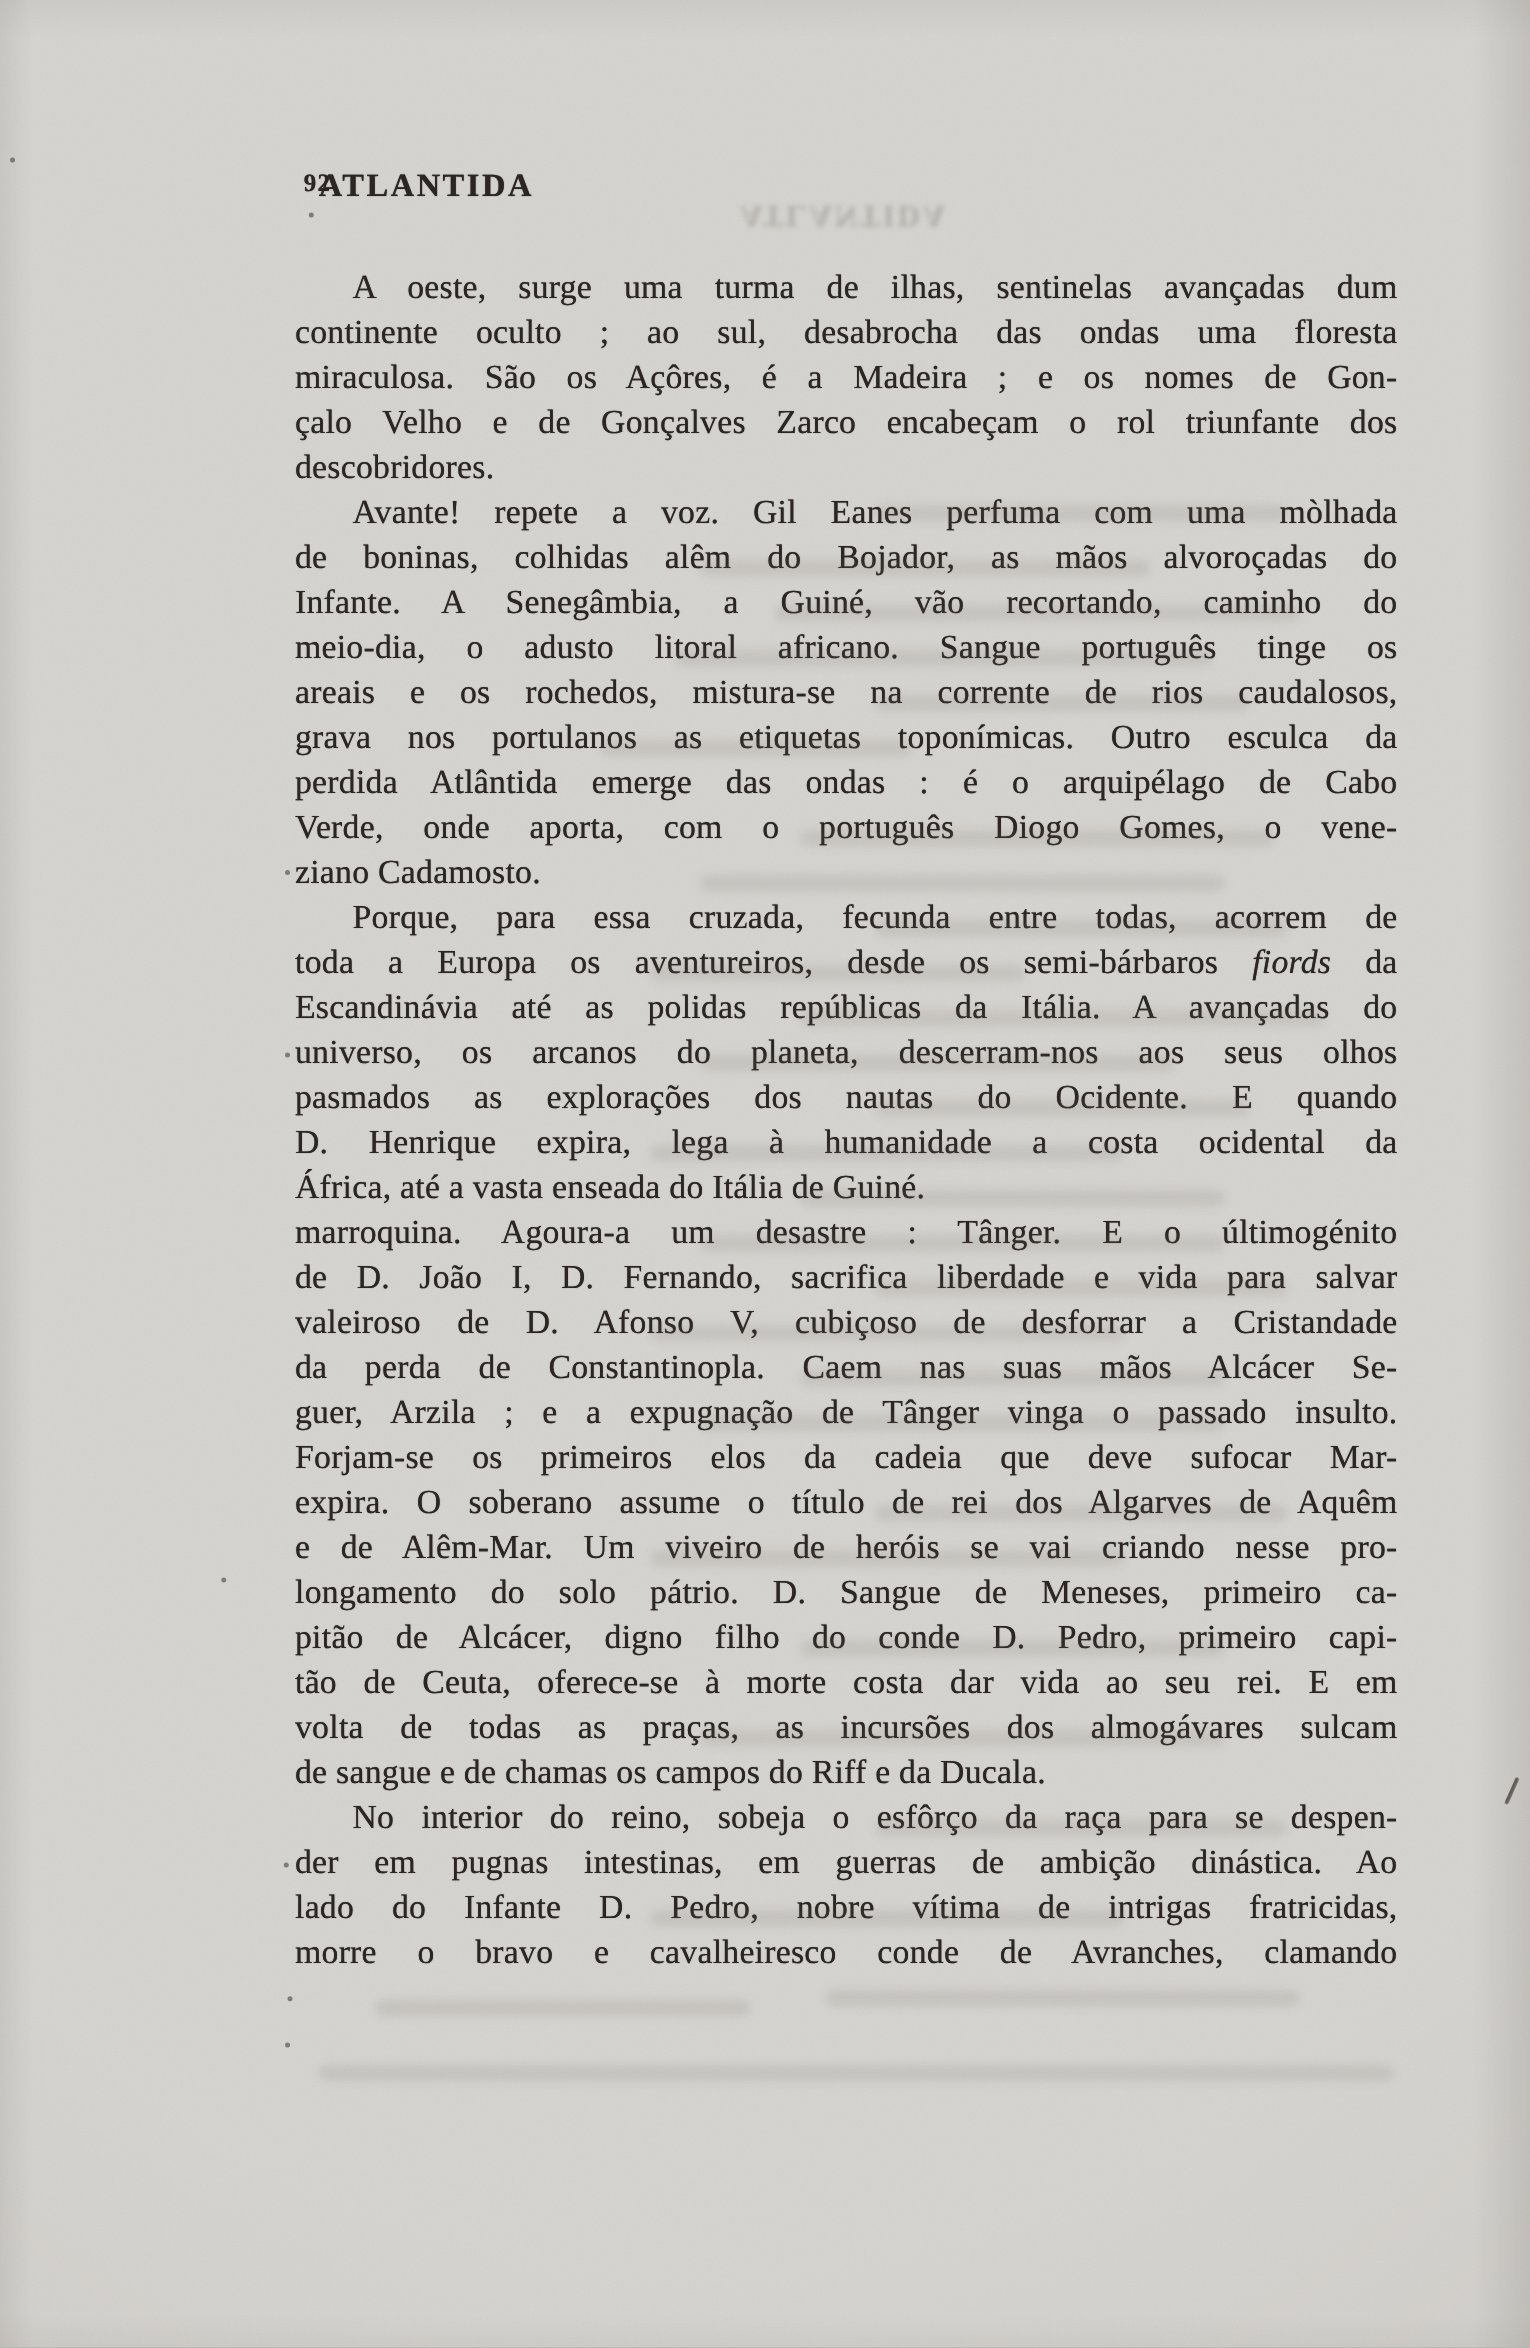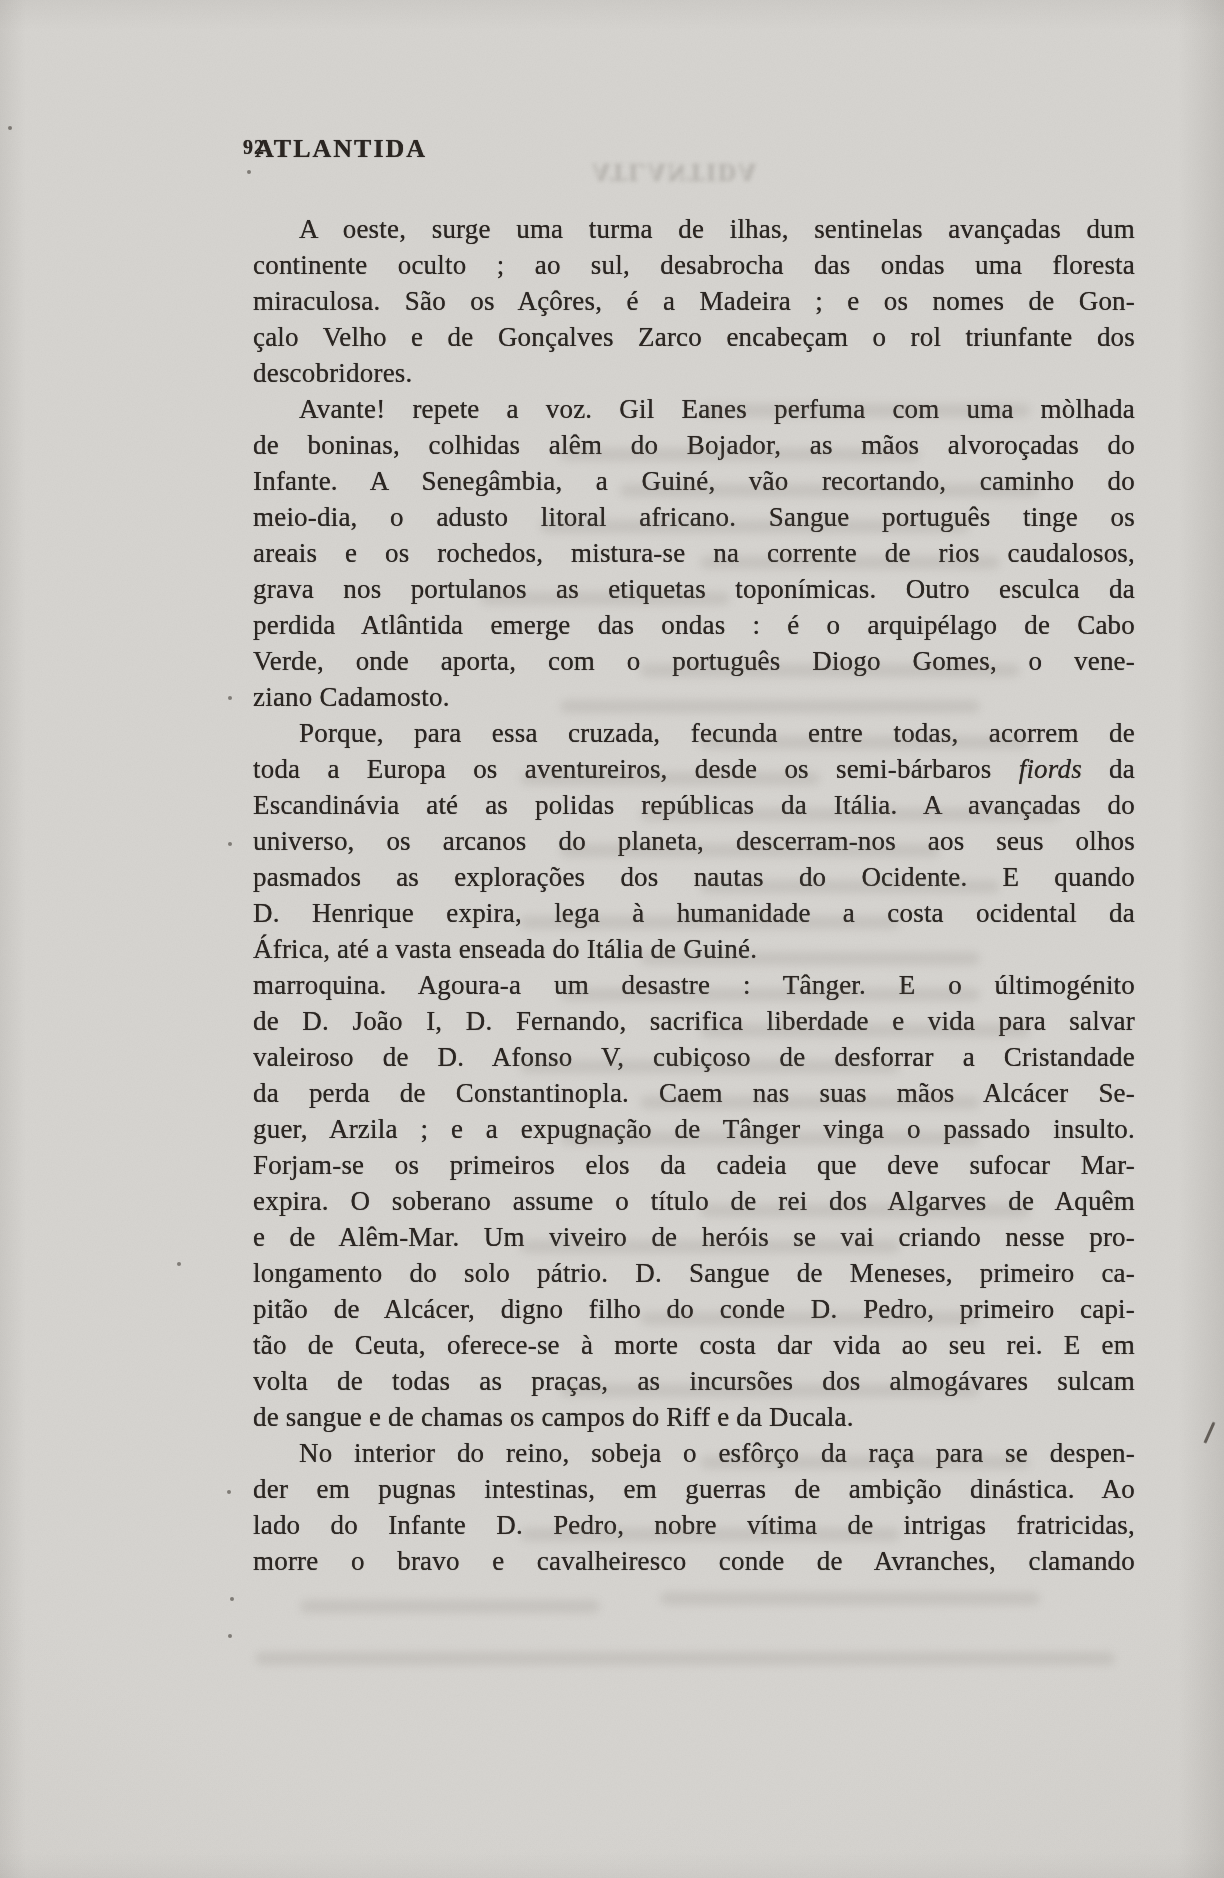--- a/index.html
+++ b/index.html
@@ -21,21 +21,21 @@
   .title{
     position:absolute;left:241px;top:134px;width:882px;padding-left:14px;
     text-align:left;font-size:26px;font-weight:bold;letter-spacing:2px;
     text-shadow:0 0 .8px rgba(43,38,34,.9);
   }
   .title-ghost{
     position:absolute;left:220px;top:158px;width:882px;padding-left:14px;
     text-align:center;font-size:25px;font-weight:bold;letter-spacing:2px;
     color:#6f6a62;transform:scaleY(-1);filter:blur(2.2px);opacity:.33;
   }
-  .textblock{position:absolute;left:253px;top:211px;width:882px;font-size:27px;letter-spacing:.2px;}
+  .textblock{position:absolute;left:236px;top:211px;width:882px;font-size:27px;letter-spacing:.2px;}
   .line{
     height:36px;line-height:36px;overflow:hidden;
     text-align:justify;text-align-last:justify;text-justify:inter-word;
     text-shadow:0 0 .7px rgba(43,38,34,.85);
   }
   .line.first{text-indent:46px;}
   .line.last{text-align-last:left;}
   .paragraph{margin:0;}
   .smudge{position:absolute;height:13px;border-radius:7px;background:#6e6860;opacity:.14;filter:blur(4px);}
   .speck{position:absolute;width:4px;height:4px;border-radius:50%;background:#3a352f;opacity:.55;filter:blur(.5px);}

